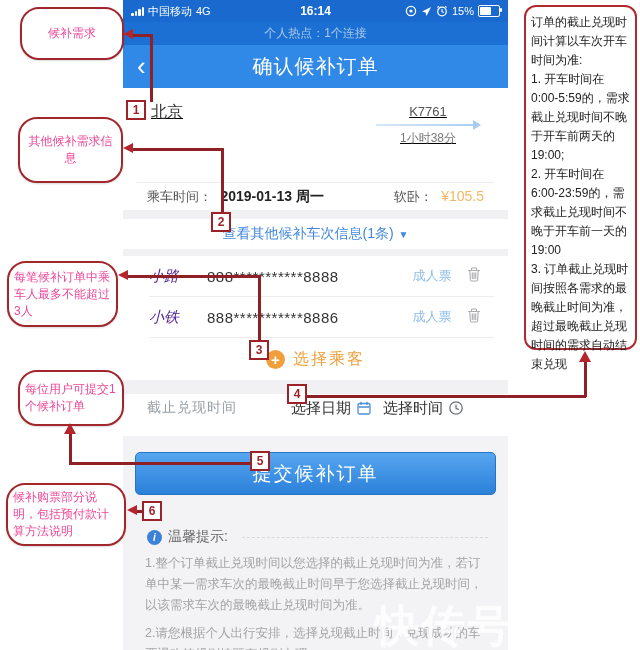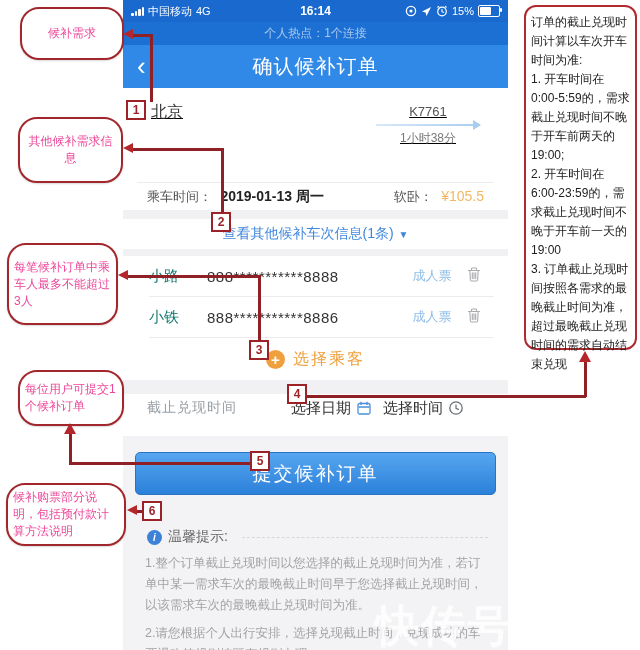--- a/index.html
+++ b/index.html
@@ -34,21 +34,21 @@
   .divider{height:1px;background:#ececee;margin:0 14px;}
   .riderow{height:27px;display:flex;align-items:center;justify-content:space-between;padding:0 24px;}
   .lab{font-size:13px;color:#555;}
   .rideval{font-size:14px;color:#222;font-weight:bold;margin-left:4px;}
   .price{font-size:14px;color:#f2b766;margin-left:4px;}
   .gap{background:#f1f1f4;}
   .morerow{height:30px;display:flex;align-items:center;justify-content:center;gap:5px;}
   .morelink{font-size:14px;color:#3f87dd;}
   .morechev{font-size:10px;color:#3f87dd;}
   .passrow{height:40px;display:flex;align-items:center;padding:0 26px;}
-  .p-name{width:58px;font-size:15px;color:#0f766e;}
+  .p-name{width:58px;font-size:15px;color:#4c1d95;font-style:italic;}
   .p-id{flex:1;font-size:15px;color:#333;letter-spacing:.5px;}
   .p-type{width:60px;font-size:13px;color:#8cbce8;text-align:center;}
   .p-trash{width:20px;text-align:right;}
   .addrow{height:42px;display:flex;align-items:center;justify-content:center;gap:8px;}
   .pluscirc{width:19px;height:19px;border-radius:50%;background:#efa03c;color:#fff;font-size:15px;line-height:19px;text-align:center;font-weight:bold;}
   .addlabel{font-size:16px;color:#efa03c;letter-spacing:2px;}
   .deadrow{height:28px;display:flex;align-items:center;padding:0 44px 0 24px;}
   .deadlab{flex:1;font-size:14px;color:#9aa0a6;letter-spacing:1px;}
   .deadgrp{display:flex;align-items:center;gap:5px;font-size:15px;color:#333;}
   .bottom{background:#f3f3f5;padding-top:16px;min-height:220px;}
@@ -225,21 +225,21 @@
         <p>2.请您根据个人出行安排，选择兑现截止时间，兑现成功的车票退改签规则按既有规则办理。</p>
 
       </div>
     </div>
   </div>
 
   <div class="watermark">快传号 / 秋天</div>
 
   <div class="anno callout center" style="left:20px;top:7px;width:104px;height:53px">候补需求</div>
   <div class="anno callout center" style="left:18px;top:117px;width:105px;height:66px">其他候补需求信息</div>
-  <div class="anno callout" style="left:7px;top:243px;width:111px;height:82px">每笔候补订单中乘车人最多不能超过3人</div>
+  <div class="anno callout" style="left:7px;top:261px;width:111px;height:66px">每笔候补订单中乘车人最多不能超过3人</div>
   <div class="anno callout" style="left:18px;top:370px;width:106px;height:56px">每位用户可提交1个候补订单</div>
   <div class="anno callout" style="left:6px;top:483px;width:120px;height:63px">候补购票部分说明，包括预付款计算方法说明</div>
 
   <div class="anno note" style="left:524px;top:5px;width:113px;height:345px">订单的截止兑现时间计算以车次开车时间为准:
 1. 开车时间在0:00-5:59的，需求截止兑现时间不晚于开车前两天的19:00;
 2. 开车时间在6:00-23:59的，需求截止兑现时间不晚于开车前一天的19:00
 3. 订单截止兑现时间按照各需求的最晚截止时间为准，超过最晚截止兑现时间的需求自动结束兑现</div>
 
   <div class="anno rline" style="left:132px;top:34px;width:20px;height:2.5px"></div>
   <div class="anno rline" style="left:150px;top:34px;width:2.5px;height:68px"></div>

